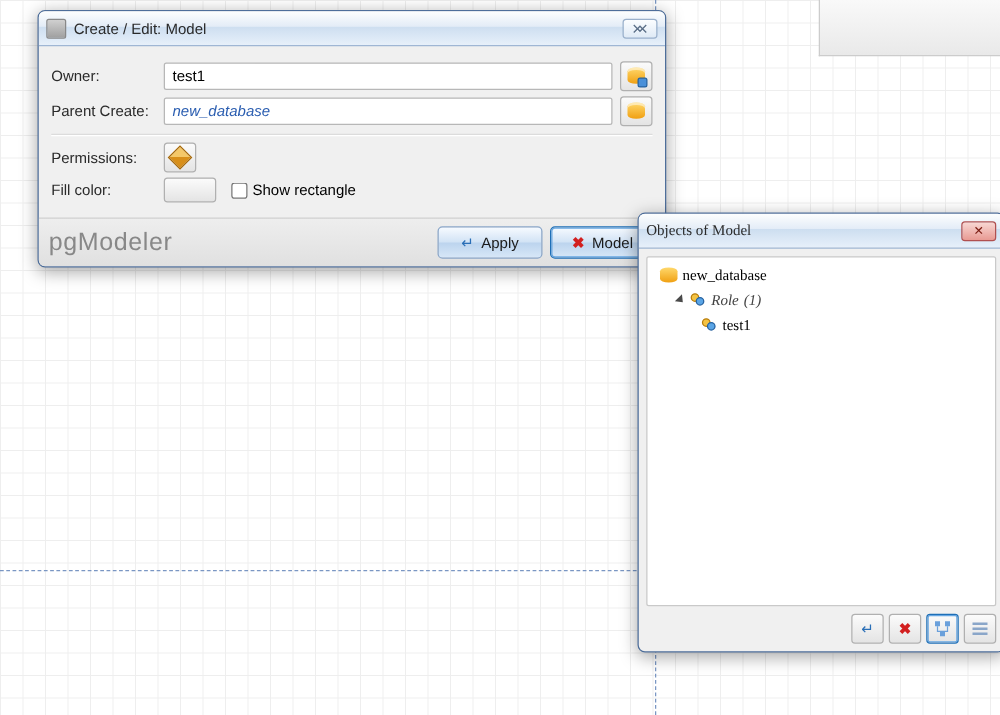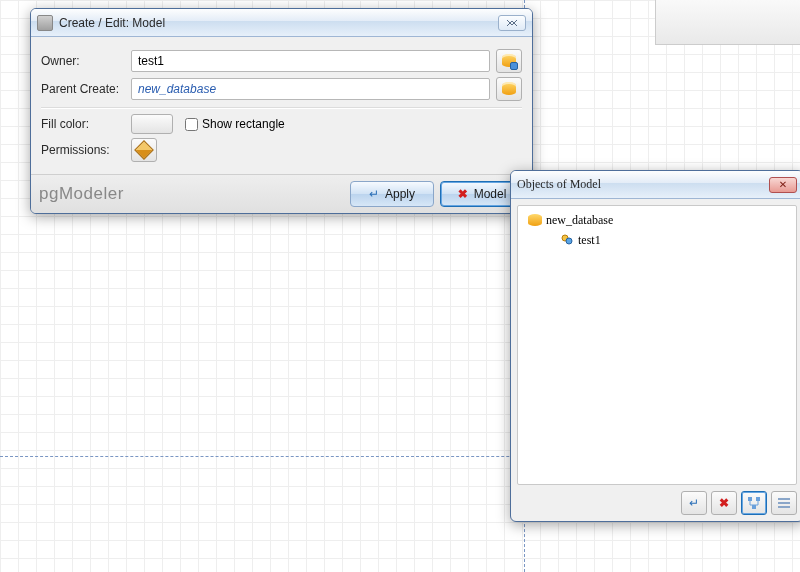--- a/index.html
+++ b/index.html
@@ -173,21 +173,21 @@
   .footer {
     background: linear-gradient(#eeeeee,#e0e0e0);
     border-top: 1px solid #cfcfcf;
     padding: 6px 8px;
     display:flex;
     align-items:center;
     gap:6px;
   }
   .brand {
     font-family: "Segoe UI", sans-serif;
-    font-size: 17px;
+    font-size: 20px;
     color:#888;
     letter-spacing:0.5px;
     flex:1;
   }
   .push-btn {
     min-width: 84px;
     height: 26px;
     border: 1px solid #8aa6c9;
     border-radius: 4px;
     background: linear-gradient(#f6faff,#d2e3f5 48%,#bcd4ee 52%,#d7e7f7);
@@ -275,34 +275,34 @@
       <div class="icon-btn">
         <span class="db-glyph"></span>
       </div>
     </div>
 
     <div class="hr"></div>
 
 
 
     <div class="form-row">
+      <span class="form-label">Permissions:</span>
+      <div class="icon-btn">
+          <span class="pencil-glyph"></span>
+        </div>
+    </div>
+
+    <div class="form-row">
       <span class="form-label">Fill color:</span>
       <div class="color-swatch"></div>
       <label class="chk">
         <input type="checkbox" style="">
         <span>Show rectangle</span>
       </label>
     </div>
-
-    <div class="form-row">
-      <span class="form-label">Permissions:</span>
-      <div class="icon-btn">
-          <span class="pencil-glyph"></span>
-        </div>
-    </div>
   </div>
 
   <div class="footer">
     <span class="brand"><span>pgModeler</span></span>
     <div class="push-btn">
       <span class="arrow-glyph">↵</span>
       <span>Apply</span>
     </div>
     <div class="push-btn highlight">
       <span class="x-red">✖</span>
@@ -314,20 +314,31 @@
 <div class="win" style="left:510px; top:170px; width:294px;font-family:Liberation Serif, serif;">
   <div class="titlebar">
     <div class="title-text">Objects of Model</div>
     <div class="win-close red">✕</div>
   </div>
 
   <div class="objp-body">
     <div class="tree-item tree-indent1">
       <span class="db-mini"></span>
       <span>new_database</span>
+    </div>
+    <div class="tree-item tree-indent2">
+      <span class="tri"></span>
+      <span class="role-mini">
+        <svg width="14" height="14" viewBox="0 0 14 14">
+            <circle cx="5" cy="5" r="3" fill="#f4c344" stroke="#b87d0a"></circle>
+            <circle cx="9" cy="8" r="3" fill="#5aa5e6" stroke="#27629f"></circle>
+          </svg>
+      </span>
+      <span class="italic">Role</span>
+      <span class="italic count">(1)</span>
     </div>
     <div class="tree-item tree-indent3">
       <span class="role-mini">
         <svg width="14" height="14" viewBox="0 0 14 14">
             <circle cx="5" cy="5" r="3" fill="#f4c344" stroke="#b87d0a"></circle>
             <circle cx="9" cy="8" r="3" fill="#5aa5e6" stroke="#27629f"></circle>
           </svg>
       </span>
       <span>test1</span>
     </div>

